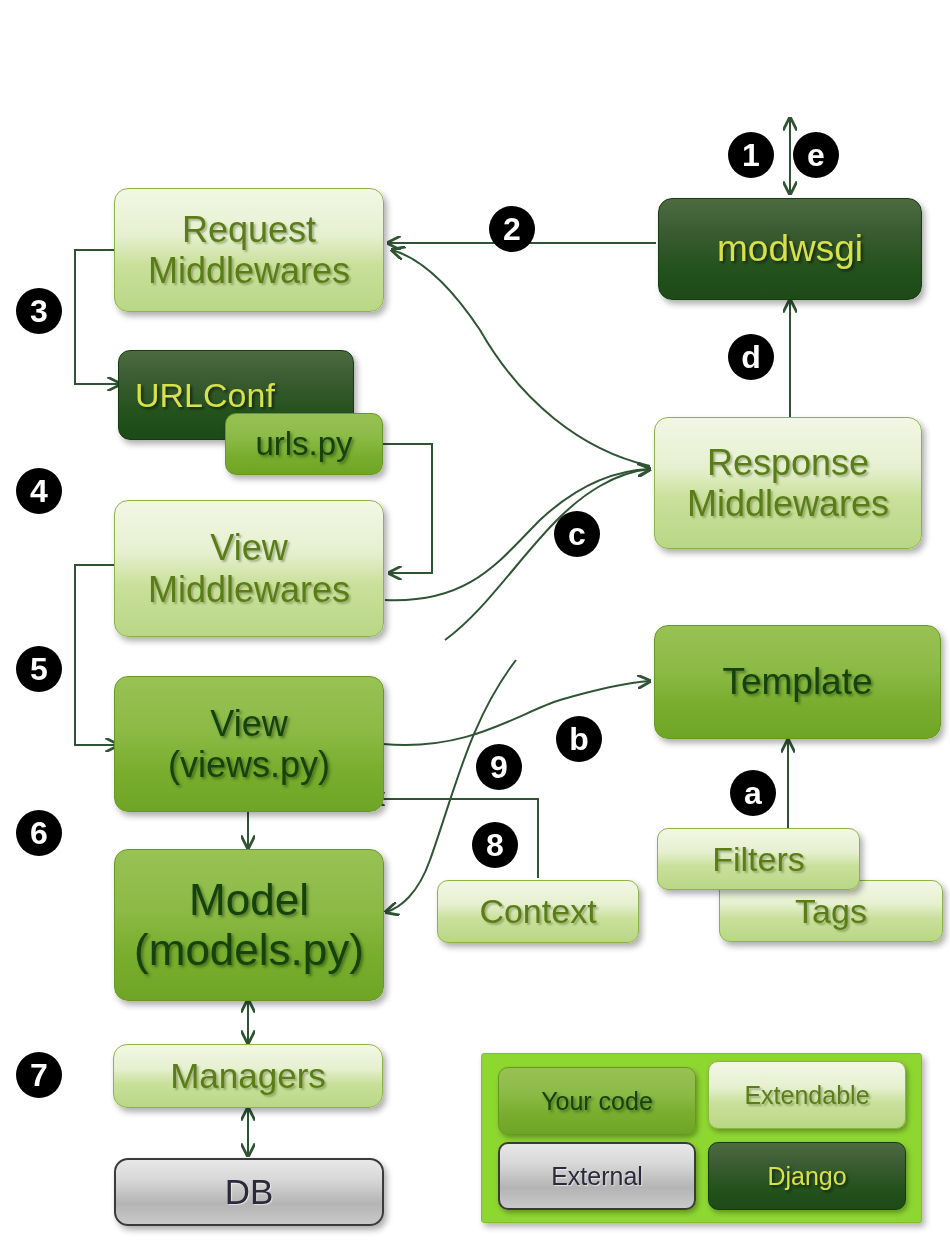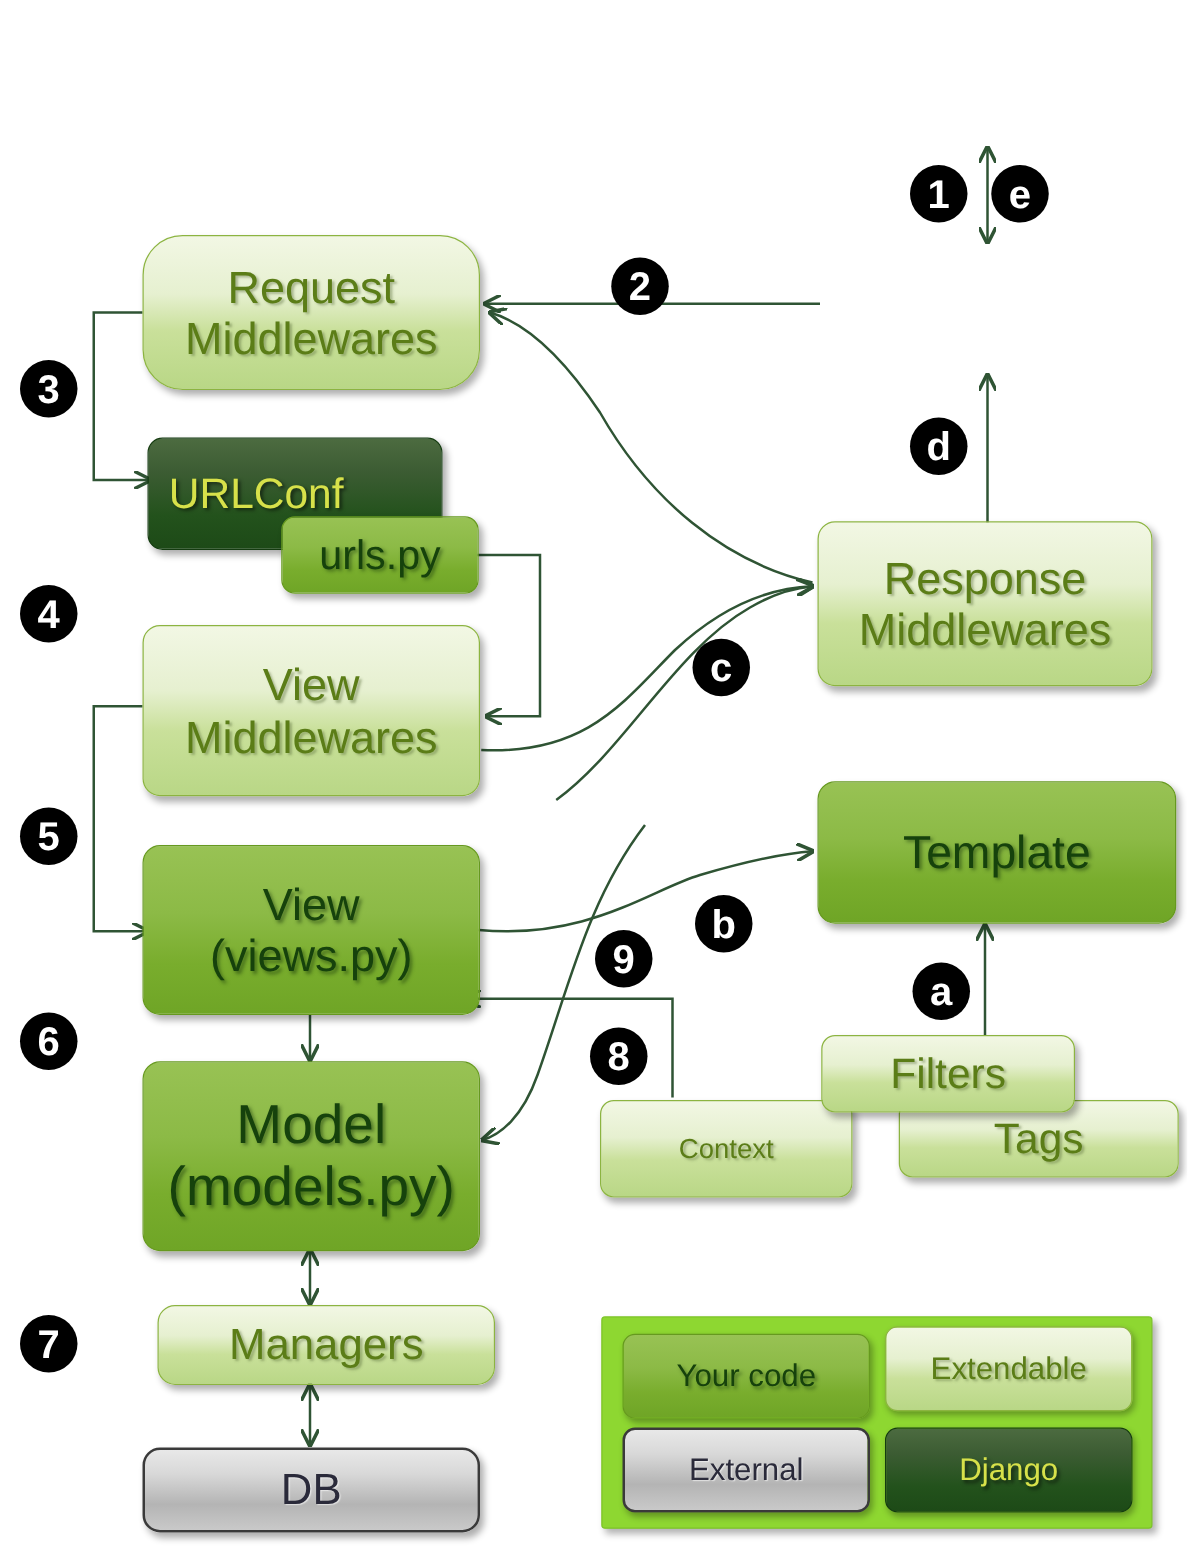--- a/index.html
+++ b/index.html
@@ -152,22 +152,25 @@
     <path d="M 385 600 C 470 604, 500 560, 540 520 C 585 478, 625 470, 650 469" marker-end="url(#arw)"></path>
 
     <path d="M 445 640 C 500 600, 540 520, 600 486 C 622 473, 640 470, 650 469" marker-end="url(#arw)"></path>
 
     <path d="M 650 466 C 580 450, 520 400, 480 330 C 450 285, 420 258, 392 250" marker-end="url(#arw)"></path>
 
     <line x1="790" y1="418" x2="790" y2="300" marker-end="url(#arw)"></line>
   </svg>
 
 
-
-  <div class="node v-extendable" id="node-request-middlewares" style="left:114px; top:188px; width:270px; height:124px; font-size:36px; flex-direction:column;border-radius:32px;">
+  <div class="node v-django" id="node-modwsgi" style="left:658px; top:198px; width:264px; height:102px; font-size:37px;">
+    <span class="lbl">modwsgi</span>
+  </div>
+
+  <div class="node v-extendable" id="node-request-middlewares" style="left:114px; top:188px; width:270px; height:124px; font-size:36px; flex-direction:column;">
     <span class="lbl">Request</span>
     <span class="lbl">Middlewares</span>
   </div>
 
   <div class="node v-django" id="node-urlconf" style="left:118px; top:350px; width:236px; height:90px; font-size:34px; justify-content:flex-start; border-radius:12px;">
     <span class="lbl" style="text-align:left; padding-left:16px;">URLConf</span>
   </div>
 
   <div class="node v-yourcode" id="node-urls-py" style="left:225px; top:413px; width:158px; height:62px; font-size:33px; border-radius:11px;">
     <span class="lbl">urls.py</span>
@@ -181,21 +184,21 @@
   <div class="node v-yourcode" id="node-view" style="left:114px; top:676px; width:270px; height:136px; font-size:36px; flex-direction:column;">
     <span class="lbl">View</span>
     <span class="lbl">(views.py)</span>
   </div>
 
   <div class="node v-yourcode" id="node-model" style="left:114px; top:849px; width:270px; height:152px; font-size:44px; flex-direction:column;">
     <span class="lbl">Model</span>
     <span class="lbl">(models.py)</span>
   </div>
 
-  <div class="node v-extendable" id="node-managers" style="left:126px; top:1044px; width:270px; height:64px; font-size:35px;">
+  <div class="node v-extendable" id="node-managers" style="left:113px; top:1044px; width:270px; height:64px; font-size:35px;">
     <span class="lbl">Managers</span>
   </div>
 
   <div class="node v-external" id="node-db" style="left:114px; top:1158px; width:270px; height:68px; font-size:35px;">
     <span class="lbl">DB</span>
   </div>
 
   <div class="node v-extendable" id="node-response-middlewares" style="left:654px; top:417px; width:268px; height:132px; font-size:36px; flex-direction:column;">
     <span class="lbl">Response</span>
     <span class="lbl">Middlewares</span>
@@ -206,21 +209,21 @@
   </div>
 
   <div class="node v-extendable" id="node-filters" style="left:657px; top:828px; width:203px; height:62px; font-size:34px; border-radius:11px; z-index:7;">
     <span class="lbl">Filters</span>
   </div>
 
   <div class="node v-extendable" id="node-tags" style="left:719px; top:880px; width:224px; height:62px; font-size:34px; border-radius:11px; z-index:6;">
     <span class="lbl">Tags</span>
   </div>
 
-  <div class="node v-extendable" id="node-context" style="left:437px; top:880px; width:202px; height:78px; font-size:22px; border-radius:11px;margin-left:43px;">
+  <div class="node v-extendable" id="node-context" style="left:437px; top:880px; width:202px; height:63px; font-size:34px; border-radius:11px;">
     <span class="lbl">Context</span>
   </div>
 
   <div class="marker" style="left:728px; top:132px; width:46px; height:46px; font-size:32px;">
     <span>1</span>
   </div>
 
   <div class="marker" style="left:793px; top:132px; width:46px; height:46px; font-size:32px;">
     <span>e</span>
   </div>

